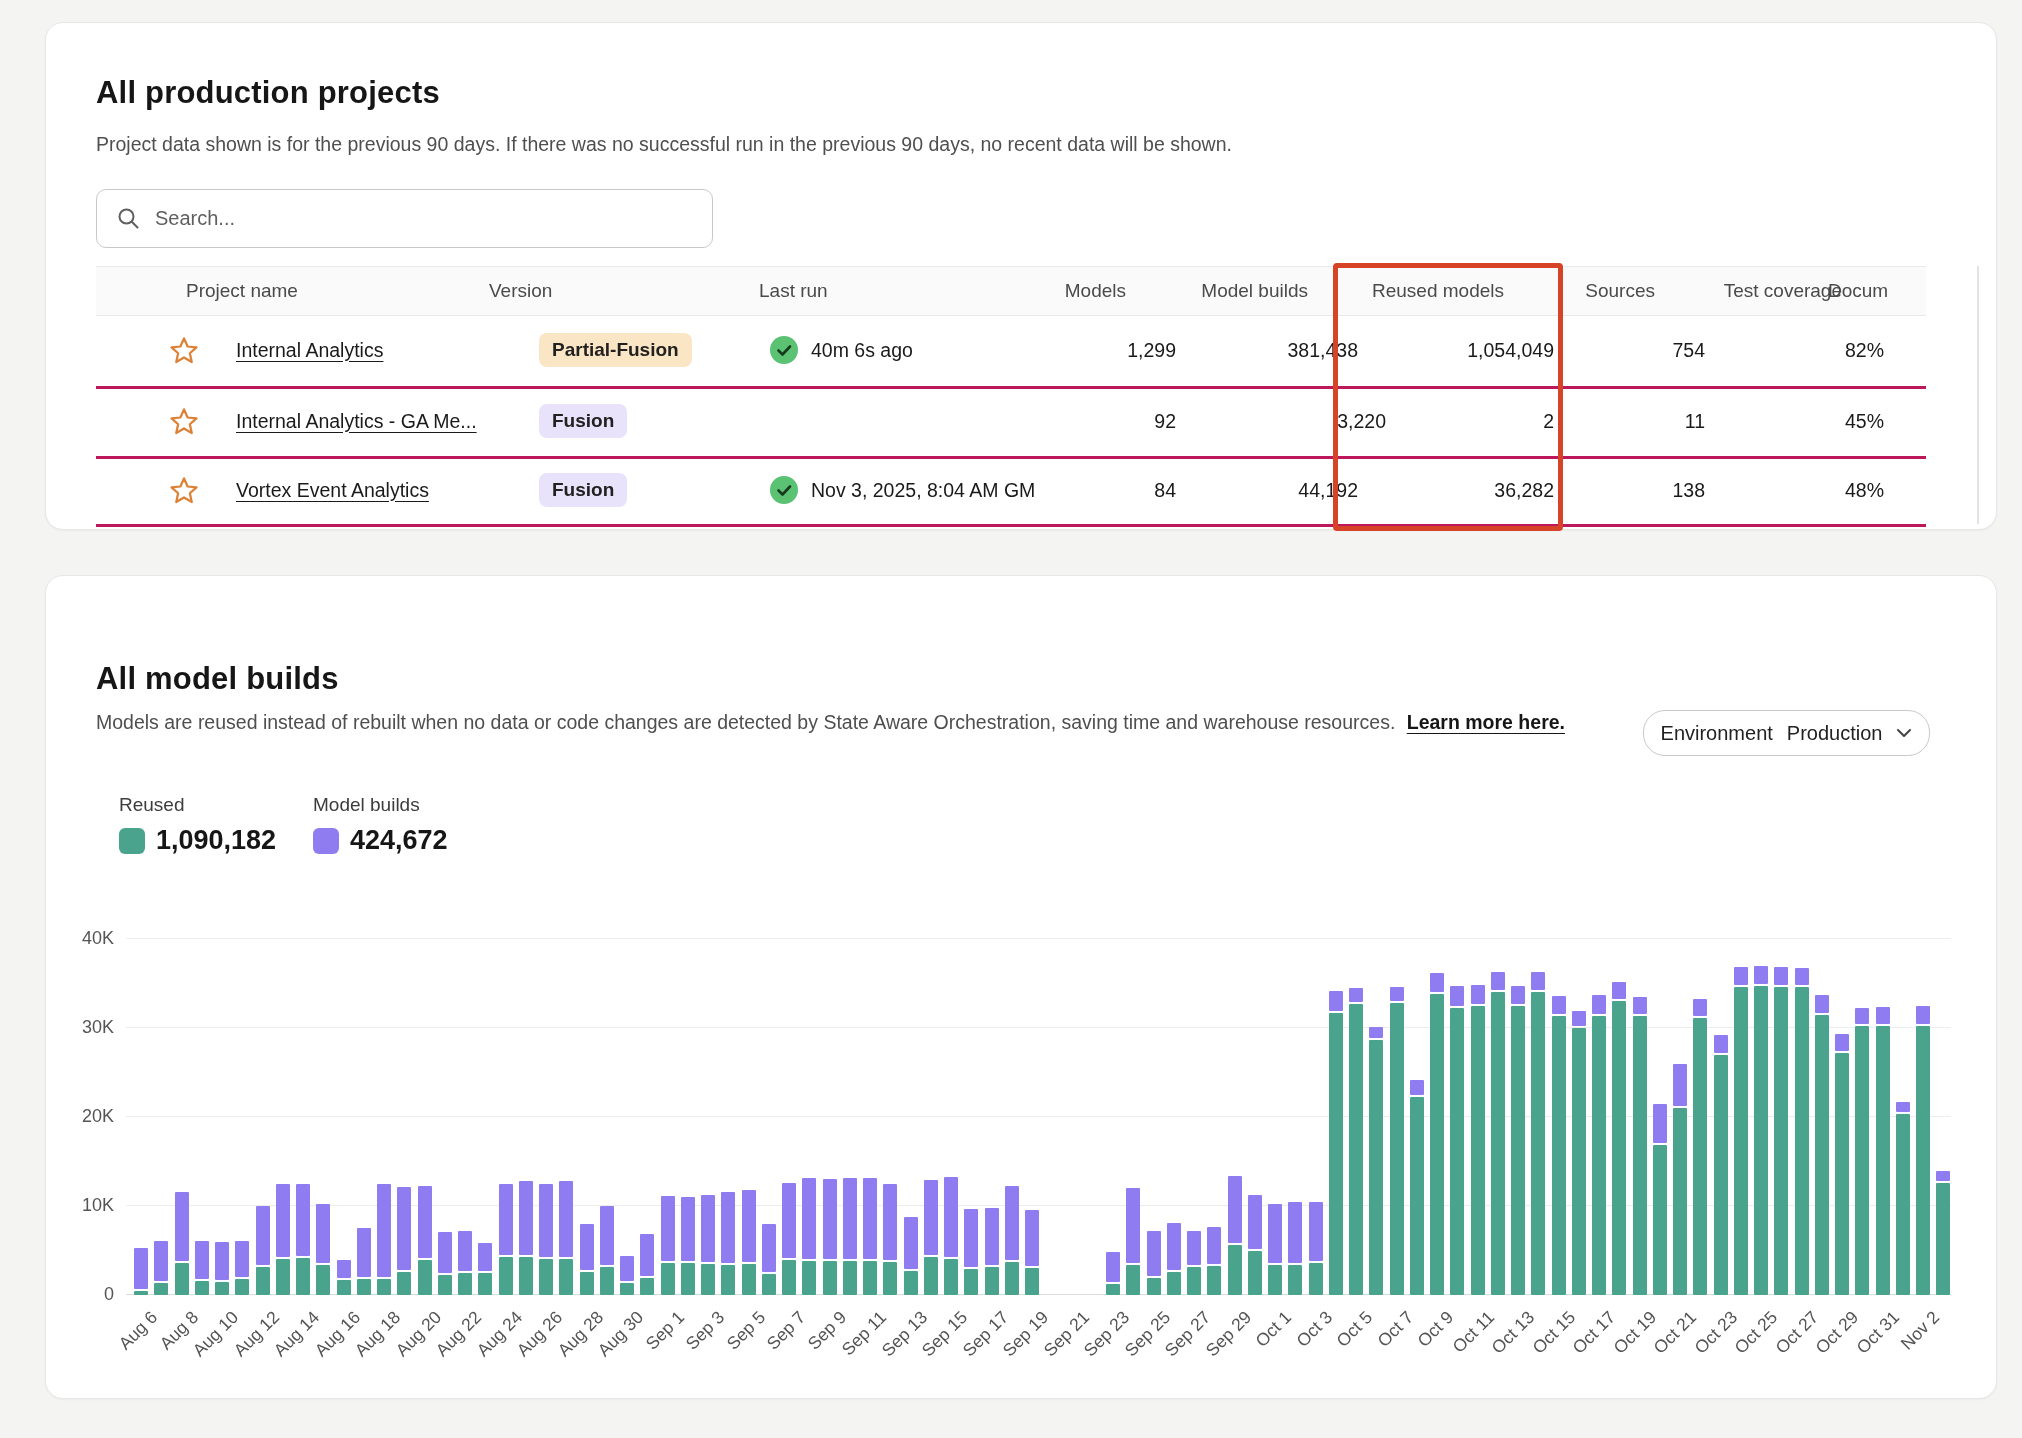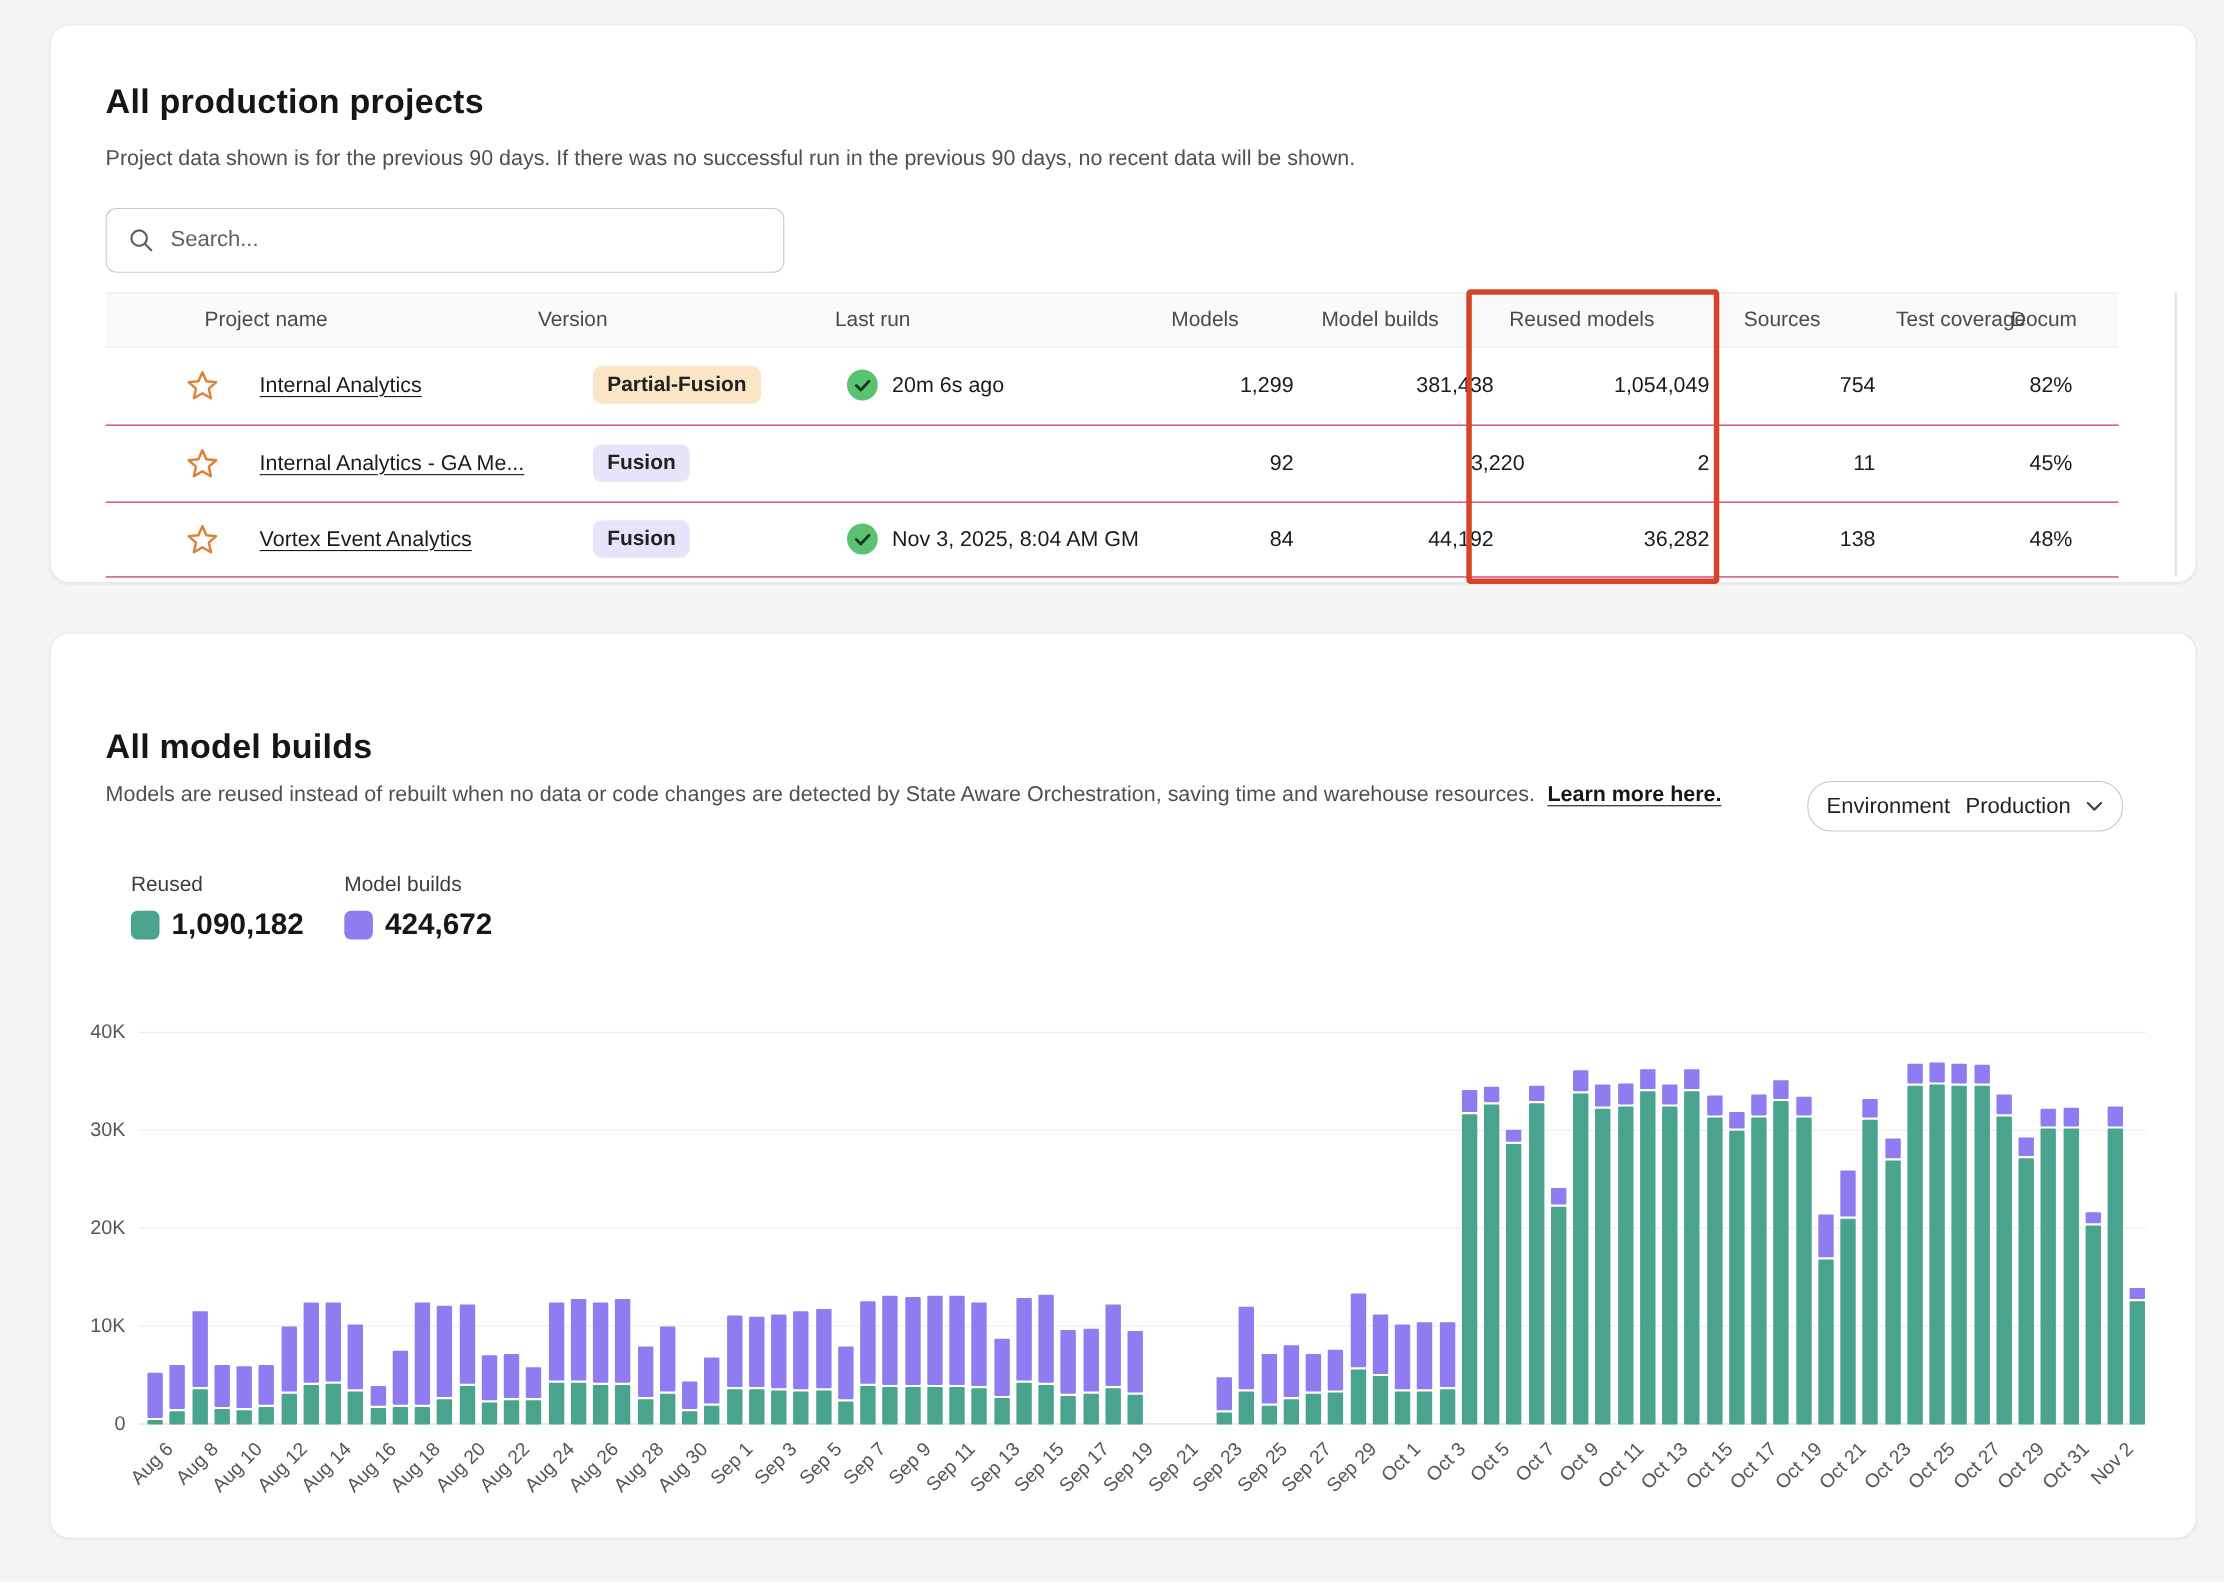--- a/index.html
+++ b/index.html
@@ -19,21 +19,21 @@
   .card-title{position:absolute;left:50px;font-size:31px;font-weight:700;color:#161616;letter-spacing:.2px;}
   .card-sub{position:absolute;left:50px;font-size:19.5px;color:#4f4f4f;}
   
   .search-box{position:absolute;left:50px;top:166px;width:615px;height:57px;border:1.5px solid #c9c9c7;border-radius:10px;background:#fff;display:flex;align-items:center;}
   .search-box svg{margin-left:20px;flex:0 0 auto;}
   .search-box input{border:none;outline:none;font-family:"Liberation Sans",sans-serif;font-size:20px;color:#333;margin-left:13px;width:540px;background:transparent;}
   .search-box input::placeholder{color:#5f5f5f;}
   
   .thead{position:absolute;left:50px;top:243px;width:1830px;height:48px;background:#fafafa;border-top:1px solid #e9e9e9;border-bottom:1px solid #e9e9e9;overflow:hidden;}
   .th{position:absolute;top:0;height:48px;line-height:48px;font-size:19px;color:#4a4a4a;white-space:nowrap;}
-  .trow{position:absolute;left:50px;width:1830px;border-bottom:1px solid #be185d;overflow:hidden;}
+  .trow{position:absolute;left:50px;width:1830px;border-bottom:3px solid #be185d;overflow:hidden;}
   .cell{position:absolute;top:0;height:100%;display:flex;align-items:center;font-size:19.5px;white-space:nowrap;}
   .proj-link{font-weight:500;color:#1a1a1a;text-decoration:underline;text-underline-offset:4px;cursor:pointer;}
   .badge{font-size:19px;font-weight:600;color:#222120;border-radius:8px;padding:6px 13px;}
   .badge.partial{background:#fae5c5;}
   .badge.fusion{background:#e8e3fb;}
   .num{justify-content:flex-end;}
   .status-time{margin-left:12px;}
   .v-divider{position:absolute;top:243px;width:1.5px;height:258px;background:#e3e3e1;}
   .highlight-box{position:absolute;border:5px solid #d64327;border-radius:4px;background:transparent;pointer-events:none;}
   
@@ -92,21 +92,21 @@
         <div class="cell" style="left: 443px;">
           <span class="badge partial">Partial-Fusion</span>
         </div>
         <div class="cell" style="left: 673px; width: 330px;">
           <span style="display: inline-flex;">
             <svg width="30" height="30" viewBox="0 0 30 30">
               <circle cx="15" cy="15" r="14" fill="#5bc273"></circle>
               <path d="M9.5 15.5 L13.5 19.5 L21 11.5" stroke="#163a1e" stroke-width="2.6" fill="none" stroke-linecap="round" stroke-linejoin="round"></path>
             </svg>
           </span>
-          <span class="status-time">20m 6s ago</span>
+          <span class="status-time">40m 6s ago</span>
         </div>
         <div class="cell num" style="right: 750px;">1,299</div>
         <div class="cell num" style="right: 568px;">381,438</div>
         <div class="cell num" style="right: 372px;">1,054,049</div>
         <div class="cell num" style="right: 221px;">754</div>
         <div class="cell num" style="right: 42px;">82%</div>
       </div>
       <div class="trow" style="top: 363px; height: 70px;">
         <div class="cell" style="left: 73px; cursor: pointer;">
           <svg width="30" height="29" viewBox="0 0 24 23" fill="none">

